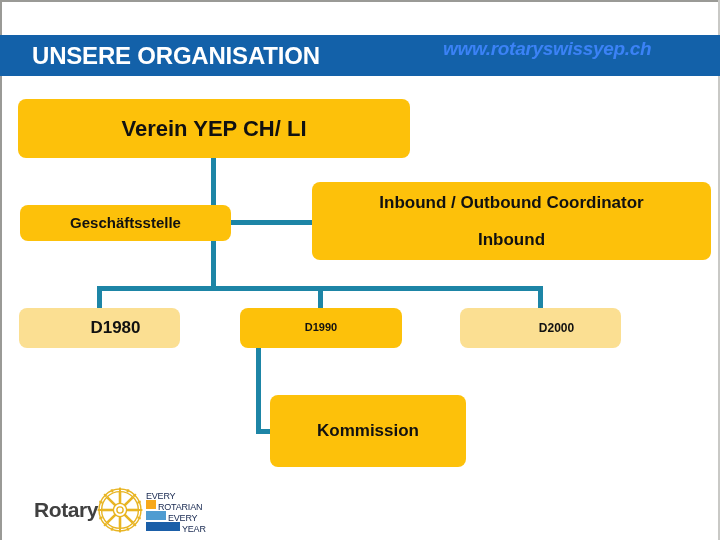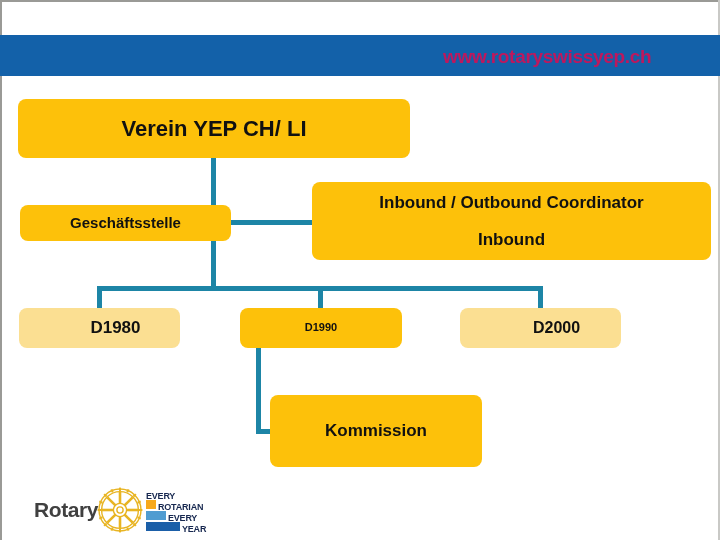--- a/index.html
+++ b/index.html
@@ -59,29 +59,30 @@
     line-height: 36px;
     color: #ffffff;
     font-size: 24px;
     font-weight: 700;
     letter-spacing: -0.2px;
     white-space: nowrap;
   }
   .header-url {
     position: absolute;
     left: 443px;
-    top: 42px;
+    top: 34px;
     width: 276px;
     height: 30px;
     line-height: 30px;
-    color: #be185d;
+    color: #3b82f6;
     font-size: 19px;
     font-weight: 700;
     letter-spacing: -0.3px;
     white-space: nowrap;
+    font-style: italic;
   }
 
   
   .node {
     position: absolute;
     box-sizing: border-box;
     display: flex;
     align-items: center;
     justify-content: center;
     text-align: center;
@@ -118,25 +119,25 @@
     font-size: 17px;
   }
   #node-d1990 {
     left: 240px; top: 308px;
     width: 162px; height: 40px;
     font-size: 11px;
   }
   #node-d2000 {
     left: 460px; top: 308px;
     width: 161px; height: 40px;
-    font-size: 16px;
+    font-size: 12px;
   }
   #node-kommission {
     left: 270px; top: 395px;
-    width: 212px; height: 72px;
+    width: 196px; height: 72px;
     font-size: 17px;
     flex-direction: column;
     justify-content: center;
     gap: 6px;
     align-items: center;
   }
 
   
   .conn {
     position: absolute;
@@ -198,21 +199,21 @@
     white-space: nowrap;
   }
   .tag-bar {
     position: absolute;
     left: 0; top: 1px;
     height: 9px;
   }
   .tag-txt {
     position: relative;
     font-size: 9px;
-    font-weight: 700;
+    font-weight: 400;
     color: #16274f;
     letter-spacing: -0.2px;
   }
   .tag-r1 .tag-txt { left: 0px; }
   .tag-r2 .tag-bar { width: 10px; background: #f7a81b; }
   .tag-r2 .tag-txt { left: 12px; }
   .tag-r3 .tag-bar { width: 20px; background: #4f9cd1; }
   .tag-r3 .tag-txt { left: 22px; }
   .tag-r4 .tag-bar { width: 34px; background: #1b5fa8; }
   .tag-r4 .tag-txt { left: 36px; }
@@ -220,20 +221,21 @@
 </head>
 <body>
 
 <div id="slide">
 
   <div class="edge-top"></div>
   <div class="edge-left"></div>
   <div class="edge-right"></div>
 
   <div class="header-band"></div>
+  <div class="header-title">UNSERE ORGANISATION</div>
   <div class="header-url">www.rotaryswissyep.ch</div>
 
   <div class="conn" id="conn-trunk"></div>
   <div class="conn" id="conn-gs"></div>
   <div class="conn" id="conn-inb"></div>
   <div class="conn" id="conn-bus"></div>
   <div class="conn" id="conn-drop-a"></div>
   <div class="conn" id="conn-drop-b"></div>
   <div class="conn" id="conn-drop-c"></div>
   <div class="conn" id="conn-elbow-v"></div>

